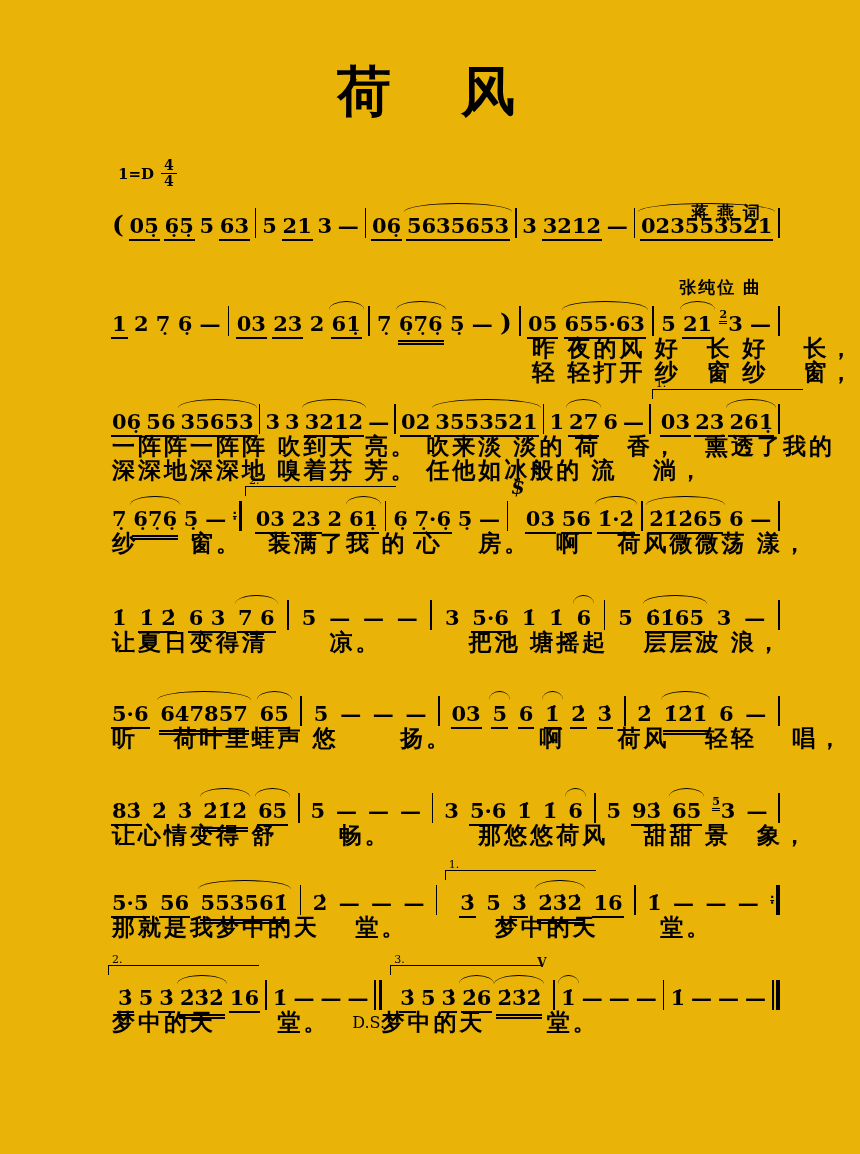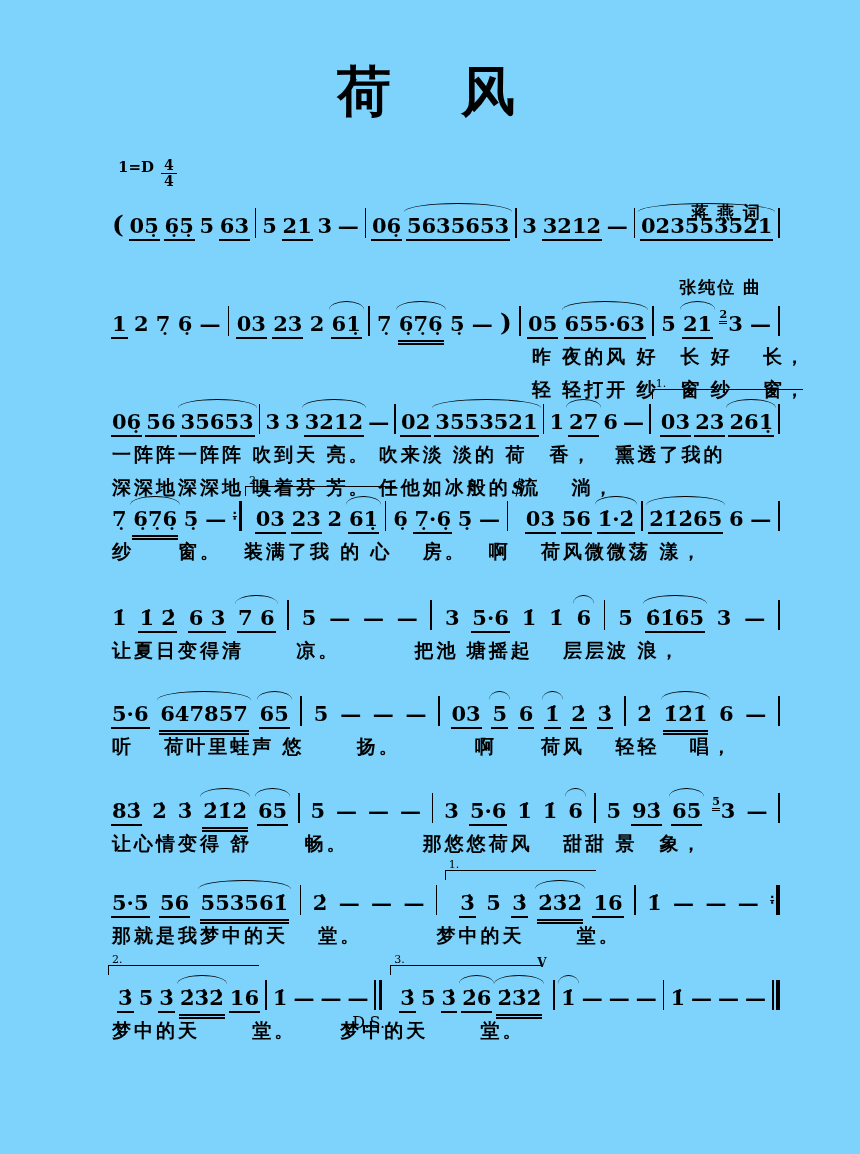--- a/index.html
+++ b/index.html
@@ -1,21 +1,21 @@
 <!DOCTYPE html>
 <html><head>
 <meta charset="utf-8">
 <style>
   html,body{margin:0;padding:0;background:#f2f2f2}
-  .page{position:relative;width:860px;height:1154px;margin:0 auto;background:#7dd3fc;color:#000;
+  .page{position:relative;width:860px;height:1154px;margin:0 auto;background:#eab308;color:#000;
         font-family:"Liberation Sans",sans-serif;overflow:hidden}
   .title{position:absolute;top:56px;left:0;width:100%;text-align:center;
          font-family:"DejaVu Serif",serif;font-size:54px;font-weight:700;
          letter-spacing:8px;white-space:pre}
-  .keysig{position:absolute;left:118px;top:158px;display:flex;align-items:flex-start;gap:7px;
+  .keysig{position:absolute;left:118px;top:158px;display:flex;align-items:center;gap:7px;
           font-family:"DejaVu Serif",serif;font-size:15px;font-weight:700}
   .meter{display:inline-flex;flex-direction:column;align-items:center;line-height:1.1;font-size:14px}
   .meter .den{border-top:1.3px solid #000;padding:0 3px}
   .credits{position:absolute;right:98px;top:150px;text-align:right;
            font-size:17px;font-weight:700;line-height:25px;letter-spacing:2px;white-space:pre}
   .system{position:absolute;left:112px;width:668px}
   .notes{display:flex;justify-content:space-between;align-items:flex-end;height:34px;
          font-family:"DejaVu Serif",serif;font-size:21px;font-weight:700}
   .note{position:relative;white-space:pre;line-height:24px}
   .u1::after{content:"";position:absolute;left:-1px;right:-1px;bottom:-3px;height:1.6px;background:#000}
@@ -37,21 +37,21 @@
            font-family:"DejaVu Serif",serif}
   .segno{position:relative;width:4px;height:30px}
   .segno b{position:absolute;top:-26px;left:-4px;font-size:20px;font-style:italic;
            font-family:"DejaVu Serif",serif}
   .breath{position:relative;width:0;height:30px}
   .breath b{position:absolute;top:-24px;left:-10px;font-size:12px;font-weight:700}
   .dsm{position:relative;width:0;height:30px}
   .dsm b{position:absolute;top:33px;left:-36px;font-size:16px;font-weight:400;
          font-family:"DejaVu Serif",serif}
   .grace{font-size:11px;vertical-align:13px;line-height:1;border-bottom:3px double #000;margin-right:1px}
-  .lyric{white-space:pre;font-size:19px;font-weight:700;letter-spacing:3px;margin-top:9px;line-height:24px}
+  .lyric{white-space:pre;font-size:23px;font-weight:700;letter-spacing:3px;line-height:24px}
   .sys2 .lyric{margin-left:420px}
   .sys1{top:204px}.sys2{top:302px}.sys3{top:400px}.sys4{top:497px}.sys5{top:596px}
   .sys6{top:692px}.sys7{top:789px}.sys8{top:881px}.sys9{top:976px}
 </style>
 </head>
 <body>
 
 <div class="page">
 
   <div class="title">荷　风</div>

